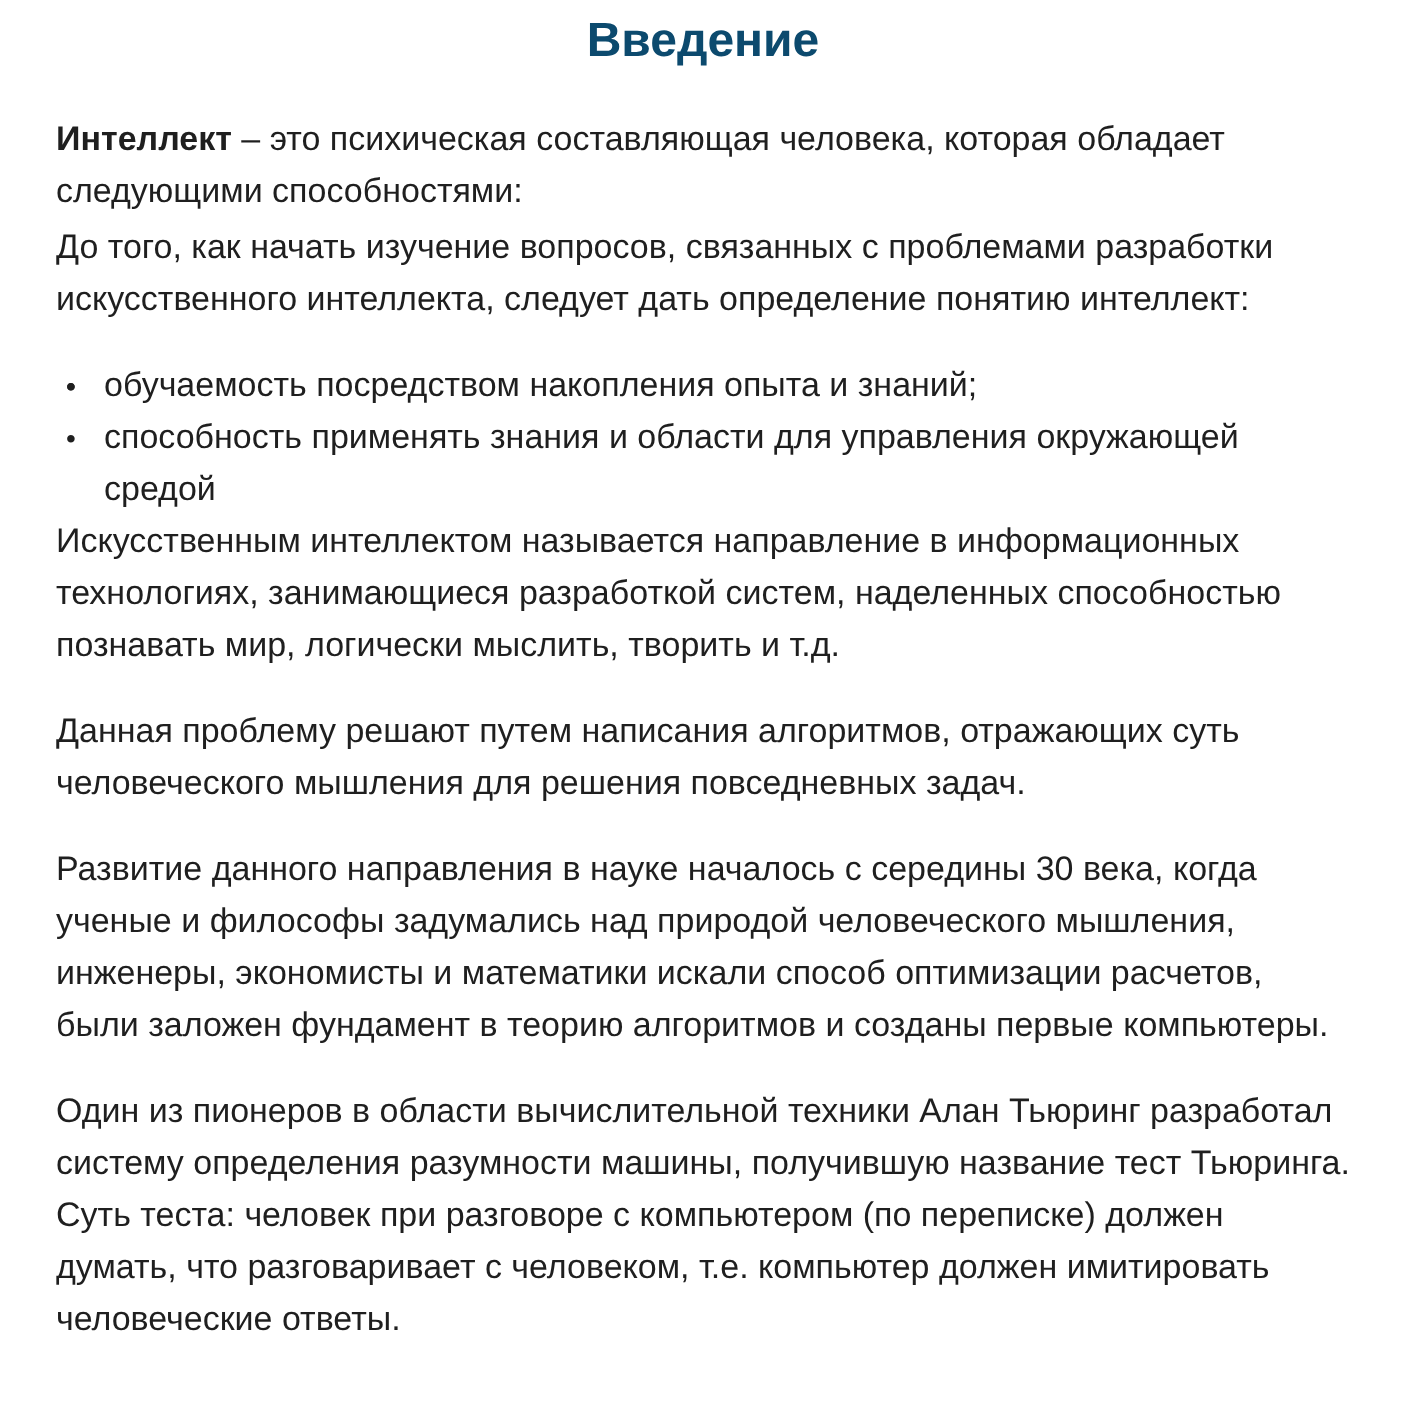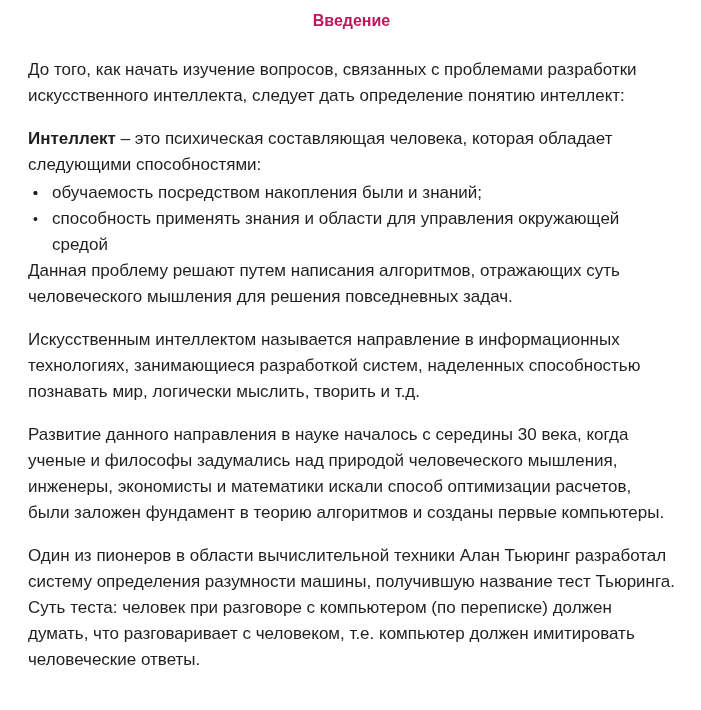--- a/index.html
+++ b/index.html
@@ -11,24 +11,24 @@
     font-family: "Liberation Sans", sans-serif;
     color: #1f1f1f;
     overflow: hidden;
   }
   .page {
     width: 701px;
     height: 710px;
     padding: 8px 26px 0 28px;
   }
   .doc-title {
-    font-size: 16px;
+    font-size: 24px;
     font-weight: bold;
     text-align: center;
-    color: #be185d;
+    color: #0c4a6e;
     margin: 0 0 23px 0;
     line-height: 26px;
   }
   .para {
     font-size: 17px;
     line-height: 26px;
     margin: 0 0 17px 0;
   }
   .para.definition {
     margin-bottom: 2px;
@@ -59,41 +59,41 @@
     color: #1f1f1f;
   }
 </style>
 </head>
 <body>
 
 <div class="page">
 
   <h1 class="doc-title">Введение</h1>
 
-  <p class="para">До того, как начать изучение вопросов, связанных с проблемами разработки искусственного интеллекта, следует дать определение понятию интеллект:</p>
-
   <p class="para definition">
     <span class="term">Интеллект</span><span> – это психическая составляющая человека, которая обладает следующими способностями:</span>
   </p>
+
+  <p class="para">До того, как начать изучение вопросов, связанных с проблемами разработки искусственного интеллекта, следует дать определение понятию интеллект:</p>
 
   <ul class="abilities">
     <li>
       <span class="bullet">•</span>
     </li>
     <li>
       <span class="bullet">•</span>
-      <span>обучаемость посредством накопления были и знаний;</span>
+      <span>обучаемость посредством накопления опыта и знаний;</span>
     </li>
     <li>
       <span class="bullet">•</span>
       <span>способность применять знания и области для управления окружающей средой</span>
     </li>
   </ul>
 
+  <p class="para after-list">Искусственным интеллектом называется направление в информационных технологиях, занимающиеся разработкой систем, наделенных способностью познавать мир, логически мыслить, творить и т.д.</p>
+
   <p class="para">Данная проблему решают путем написания алгоритмов, отражающих суть человеческого мышления для решения повседневных задач.</p>
-
-  <p class="para after-list">Искусственным интеллектом называется направление в информационных технологиях, занимающиеся разработкой систем, наделенных способностью познавать мир, логически мыслить, творить и т.д.</p>
 
   <p class="para">Развитие данного направления в науке началось с середины 30 века, когда ученые и философы задумались над природой человеческого мышления, инженеры, экономисты и математики искали способ оптимизации расчетов, были заложен фундамент в теорию алгоритмов и созданы первые компьютеры.</p>
 
   <p class="para">Один из пионеров в области вычислительной техники Алан Тьюринг разработал систему определения разумности машины, получившую название тест Тьюринга. Суть теста: человек при разговоре с компьютером (по переписке) должен думать, что разговаривает с человеком, т.е. компьютер должен имитировать человеческие ответы.</p>
 
 </div>
 
 </body></html>

